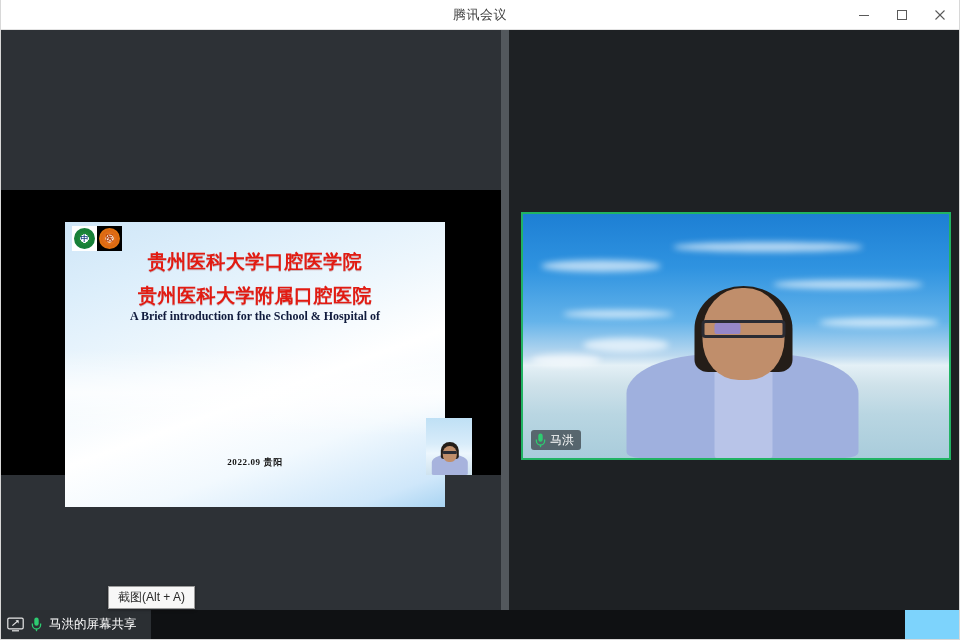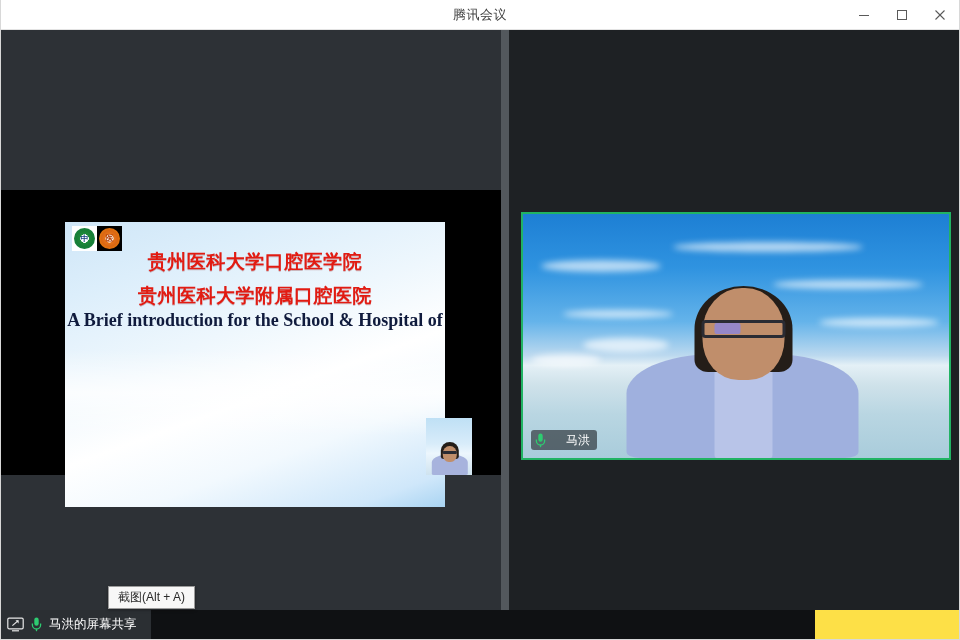--- a/index.html
+++ b/index.html
@@ -6,21 +6,21 @@
   html, body {
     width: 960px; height: 640px;
     overflow: hidden;
     background: #ffffff;
     font-family: "Liberation Sans", "DejaVu Sans", sans-serif;
   }
 
   #app {
     position: relative;
     width: 960px; height: 640px;
-    background: #fde047;
+    background: #7dd3fc;
     border-left: 1px solid #d8d8d8;
     border-right: 1px solid #d8d8d8;
     border-bottom: 1px solid #d8d8d8;
   }
 
   
   .titlebar {
     position: absolute; left: 0; top: 0;
     width: 958px; height: 30px;
     background: #ffffff;
@@ -127,21 +127,21 @@
     font-family: "DejaVu Sans", sans-serif;
     font-weight: bold;
     font-size: 19px;
     color: #e21b12;
     text-shadow: 0 1px 0 rgba(120,0,0,.25);
   }
   .slide-sub {
     margin-top: 2px;
     font-family: "Liberation Serif", "DejaVu Serif", serif;
     font-weight: bold;
-    font-size: 18px;
+    font-size: 12px;
     color: #101b3d;
     line-height: 1.25;
   }
   .slide-author {
     position: absolute; left: 0; right: 0; top: 218px;
     text-align: center;
     font-family: "Liberation Serif", "DejaVu Serif", serif;
     font-size: 11px; color: #1a1a1a; letter-spacing: 3px;
     z-index: 2;
   }
@@ -212,32 +212,32 @@
   }
   .video-person {
     position: absolute; left: 50%; bottom: 0;
     transform: translateX(-47%);
     width: 250px; height: 180px;
   }
   .name-badge {
     position: absolute; left: 8px; bottom: 8px;
     height: 20px;
     padding: 0 7px 0 4px;
-    display: flex; align-items: center; gap: 20px;
+    display: flex; align-items: center; gap: 4px;
     background: rgba(32,36,40,.62);
     border-radius: 3px;
     color: #ffffff; font-size: 12px;
     z-index: 6;
   }
   .mic-ico { width: 11px; height: 15px; display:block; }
 
   
   .bottom-bar {
     position: absolute; left: 0; top: 610px;
-    width: 814px; height: 29px;
+    width: 904px; height: 29px;
     background: #0f1113;
   }
   .share-status {
     position: absolute; left: 0; top: 0;
     height: 29px;
     padding: 0 14px 0 6px;
     display: flex; align-items: center; gap: 7px;
     background: #2b2f33;
     color: #ffffff; font-size: 12.5px;
   }
@@ -306,20 +306,21 @@
               <div class="logo-disc">医</div>
             </div>
           </div>
 
           <div class="slide-body">
             <div class="slide-h1">贵州医科大学口腔医学院</div>
             <div class="slide-h1 second">贵州医科大学附属口腔医院</div>
             <div class="slide-sub">A Brief introduction for the School &amp; Hospital of</div>
           </div>
 
+          <div class="slide-date">2022.09  贵阳</div>
         </div>
       </div>
 
       <div class="pip">
         <div class="pip-inner">
           <div class="pip-person">
             <div class="torso" style="left:2px; bottom:0; width:36px; height:20px;"></div>
             <div class="hair" style="left:11px; bottom:16px; width:18px; height:17px;"></div>
             <div class="head" style="left:13px; bottom:13px; width:14px; height:16px;"></div>
             <div class="glasses" style="left:13px; bottom:21px; width:14px; height:3px; border-radius:1px;"></div>

